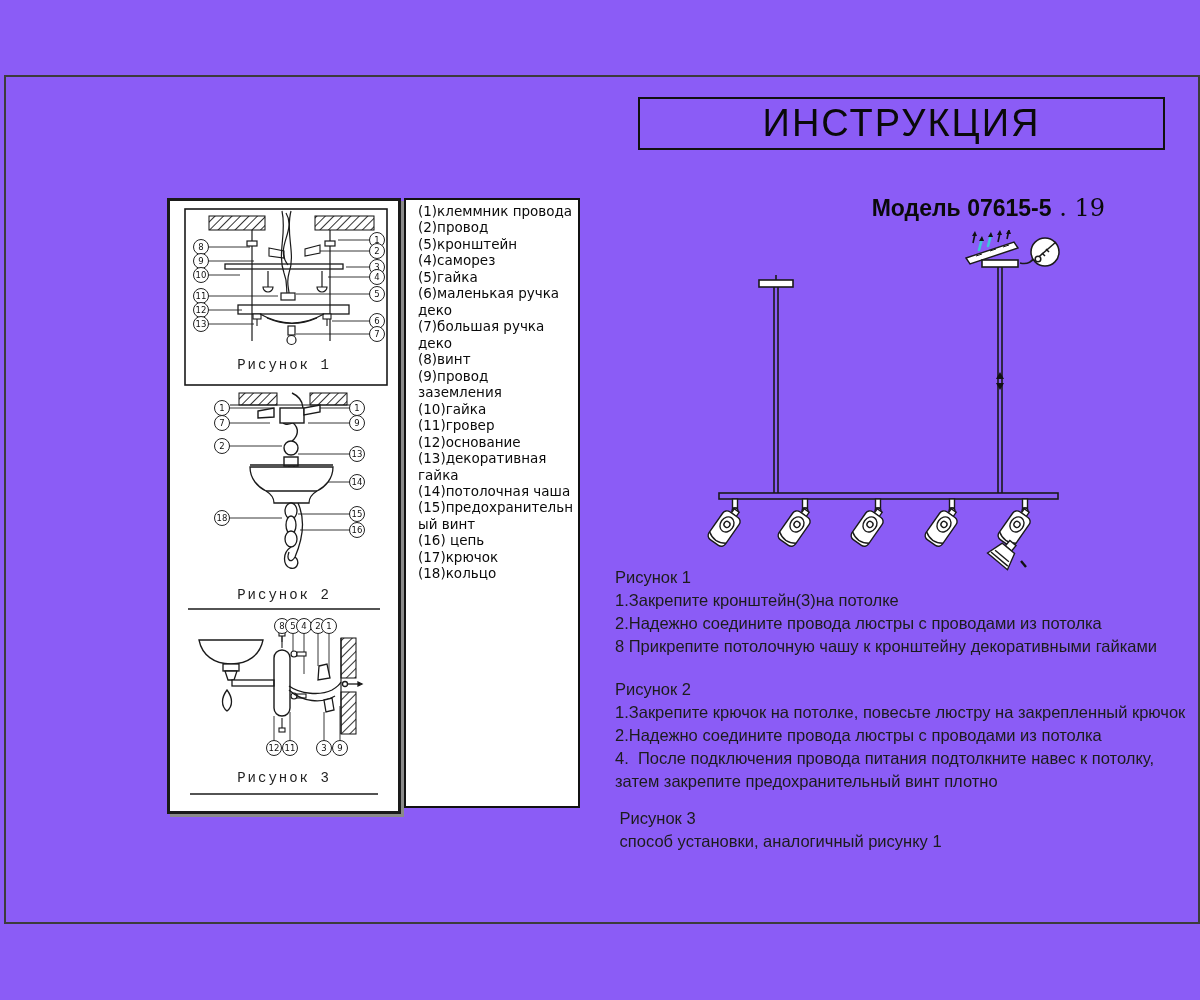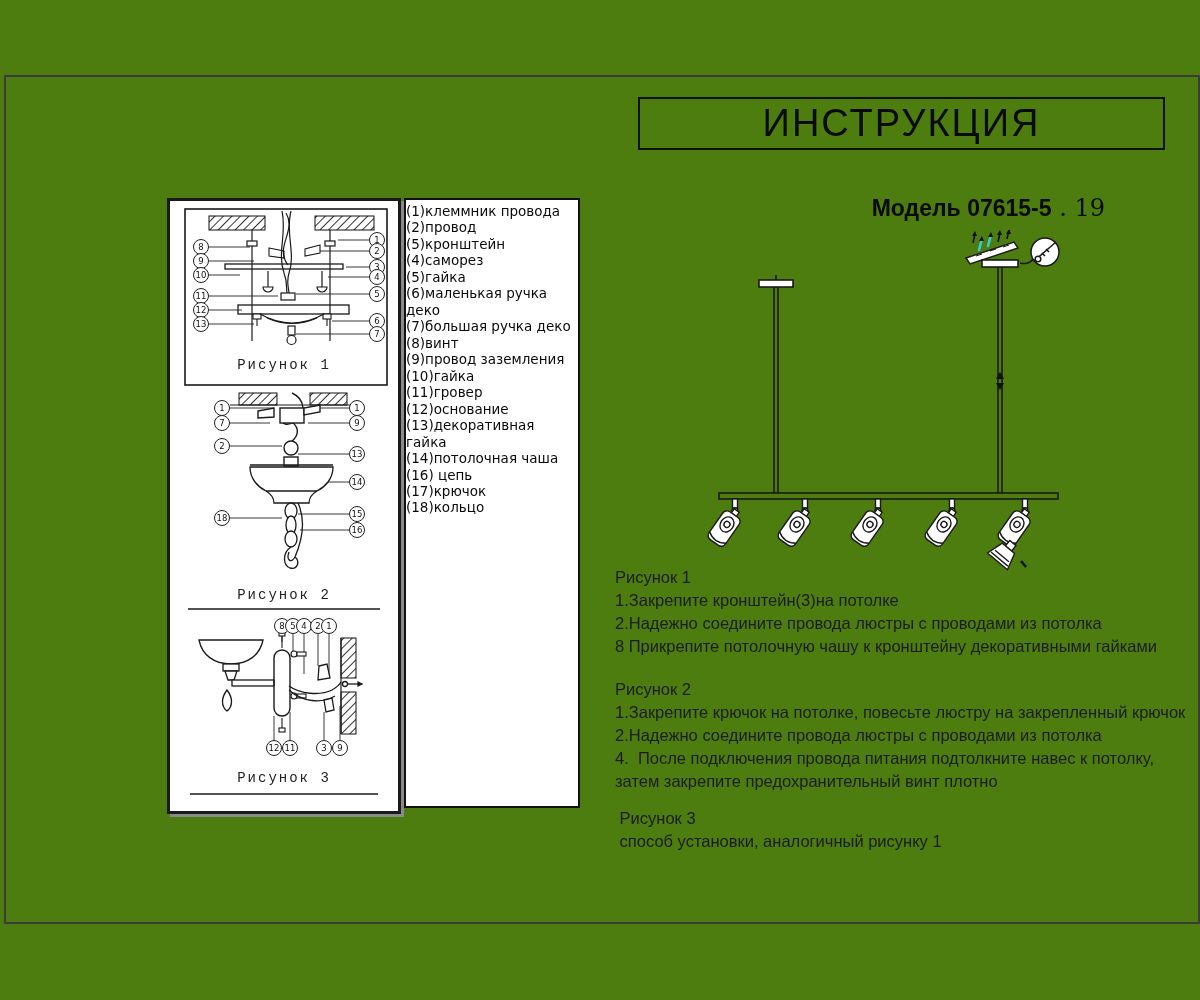--- a/index.html
+++ b/index.html
@@ -1,16 +1,16 @@
 <!DOCTYPE html>
 <html><head>
 <meta charset="utf-8">
 <style>
   html,body{margin:0;padding:0;background:#fff;}
-  .page{position:relative;width:1200px;height:1000px;background:#4d7c0f;overflow:hidden;
+  .page{position:relative;width:1200px;height:1000px;background:#8b5cf6;overflow:hidden;
         font-family:"Liberation Sans",sans-serif;color:#111;}
   
   .frame{position:absolute;left:4px;top:75px;width:1192px;height:845px;
          border:2px solid #3c3c3c;}
   
   .title-box{position:absolute;left:638px;top:97px;width:523px;height:49px;
              border:2px solid #111;display:flex;align-items:center;justify-content:center;}
   .title-box span{font-size:38px;letter-spacing:2px;color:#0a0a0a;}
   .model-line{position:absolute;left:700px;top:194px;width:405px;text-align:right;
               font-size:23px;font-weight:bold;color:#0a0a0a;}
@@ -21,21 +21,21 @@
   .fig{position:absolute;left:0;width:228px;}
   .fig svg{position:absolute;left:0;top:0;}
   .fig-caption{position:absolute;width:100%;text-align:center;
                font-family:"Liberation Mono",monospace;font-size:14px;letter-spacing:2px;color:#222;}
   .callout{position:absolute;width:14px;height:14px;border:1.4px solid #222;border-radius:50%;
            background:#fff;display:flex;align-items:center;justify-content:center;
            font-size:8.5px;line-height:1;color:#111;transform:translate(-50%,-50%);
            font-family:"DejaVu Sans",sans-serif;}
   
   .parts-box{position:absolute;left:404px;top:198px;width:176px;height:610px;
-             border:2px solid #111;background:#fff;box-sizing:border-box;padding:3px 2px 0 0;}
+             border:2px solid #111;background:#fff;box-sizing:border-box;padding:3px 2px 0 12px;}
   .part-item{font-family:"DejaVu Sans",sans-serif;font-size:13.5px;line-height:1.22;
              color:#0a0a0a;overflow-wrap:break-word;}
   
   .main-drawing{position:absolute;left:630px;top:230px;width:480px;height:345px;}
   
   .instructions{position:absolute;left:615px;top:566px;width:578px;}
   .instr-block{margin:0;}
   .instr-block + .instr-block{margin-top:20px;}
   .instr-title,.step{font-size:16.5px;line-height:23px;color:#1c1c1c;white-space:pre-wrap;}
   svg .ln{stroke:#1a1a1a;fill:none;}
@@ -287,20 +287,21 @@
     <div class="part-item">(5)гайка</div>
     <div class="part-item">(6)маленькая ручка деко</div>
     <div class="part-item">(7)большая ручка деко</div>
     <div class="part-item">(8)винт</div>
     <div class="part-item">(9)провод заземления</div>
     <div class="part-item">(10)гайка</div>
     <div class="part-item">(11)гровер</div>
     <div class="part-item">(12)основание</div>
     <div class="part-item">(13)декоративная гайка</div>
     <div class="part-item">(14)потолочная чаша</div>
+    <div class="part-item">(15)предохранительный винт</div>
     <div class="part-item">(16) цепь</div>
     <div class="part-item">(17)крючок</div>
     <div class="part-item">(18)кольцо</div>
   </div>
 
   <div class="main-drawing">
     <svg width="480" height="345" viewBox="0 0 480 345">
 
       <g class="ln" stroke-width="1.6">
         <line x1="146" y1="45" x2="146" y2="50"></line>

